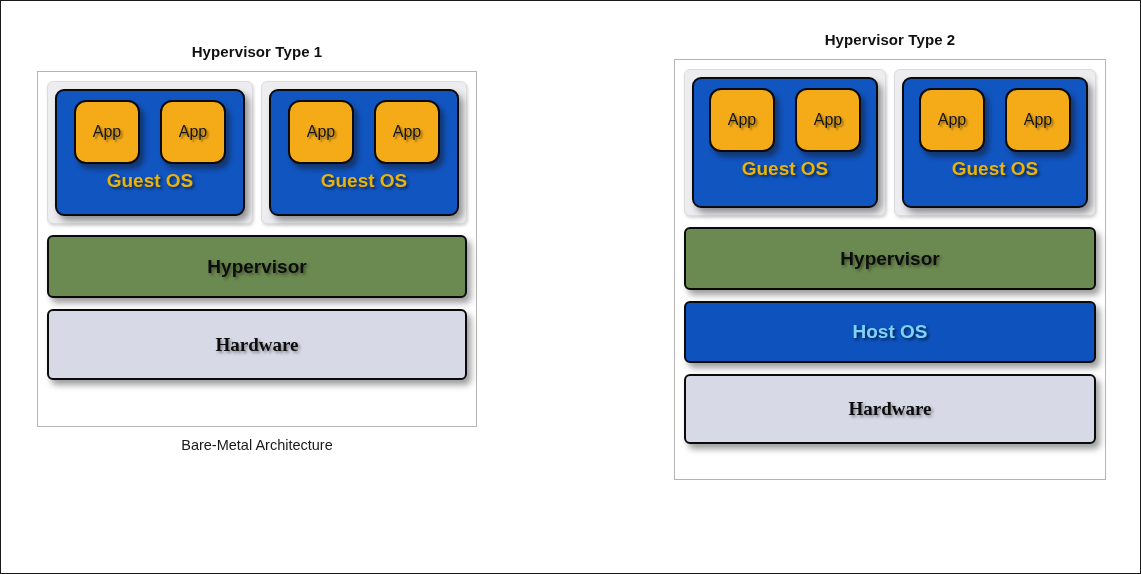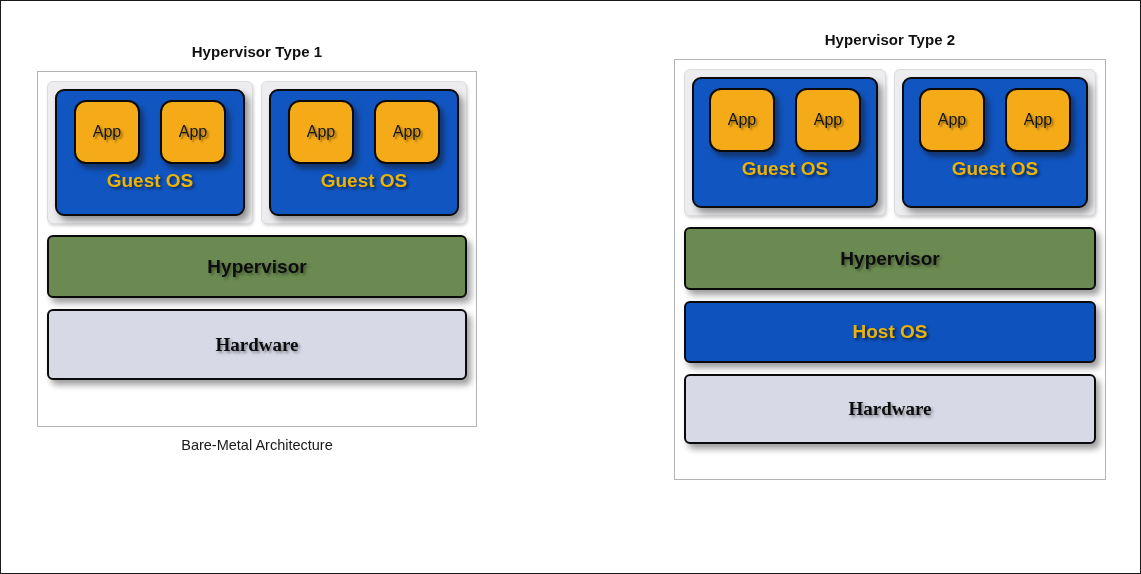--- a/index.html
+++ b/index.html
@@ -138,21 +138,21 @@
     font-weight: bold;
     white-space: nowrap;
   }
   .layer-hypervisor { background: #6b8a51; height: 63px; }
   .layer-hypervisor .layer-label {
     color: #0d0d0d;
     text-shadow: 2px 2px 3px rgba(45,55,30,0.6);
   }
   .layer-hostos { background: #0e52bd; height: 62px; }
   .layer-hostos .layer-label {
-    color: #eab308;
+    color: #7dd3fc;
     text-shadow: 2px 2px 3px rgba(8,22,58,0.8);
   }
   .layer-hardware { background: #d7dae6; font-family: Liberation Serif, serif; }
   #host-panel-left  .layer-hardware { height: 71px; }
   #host-panel-right .layer-hardware { height: 70px; }
   .layer-hardware .layer-label {
     color: #0d0d0d;
     text-shadow: 2px 2px 3px rgba(90,90,100,0.65);
   }
 </style>

